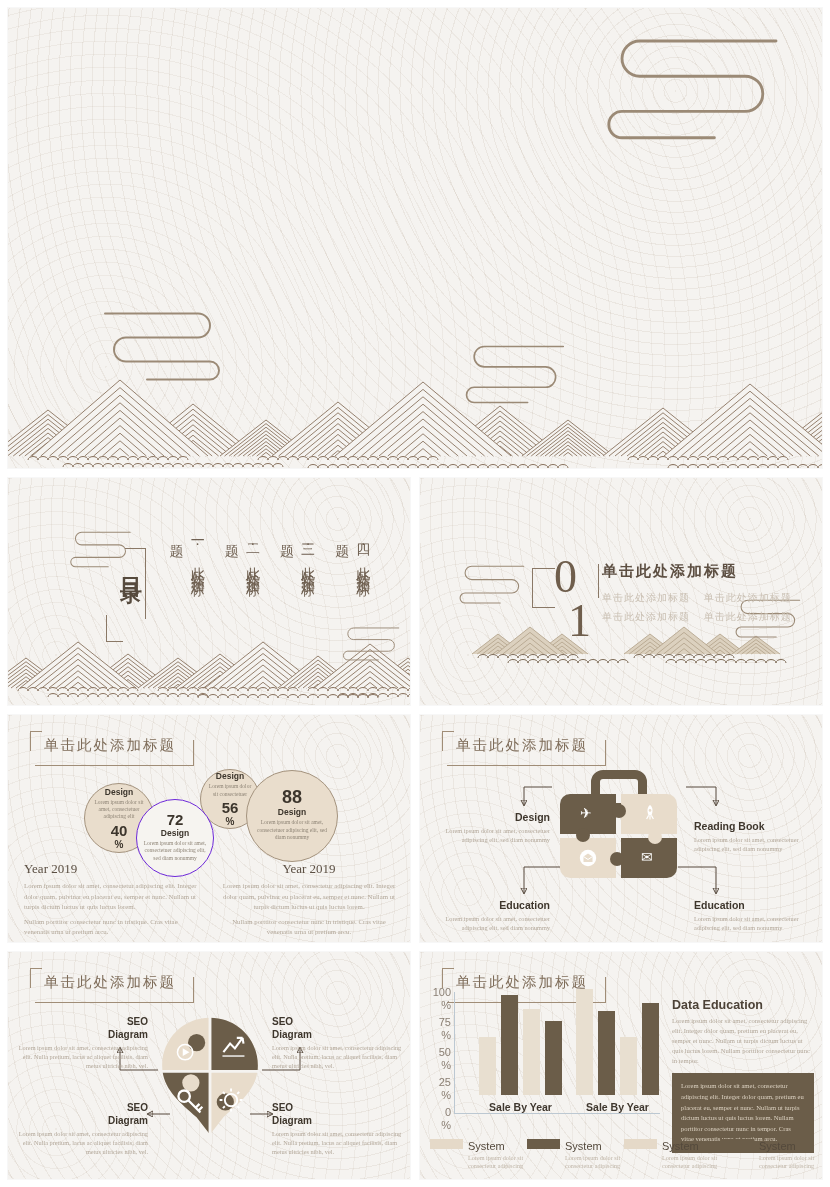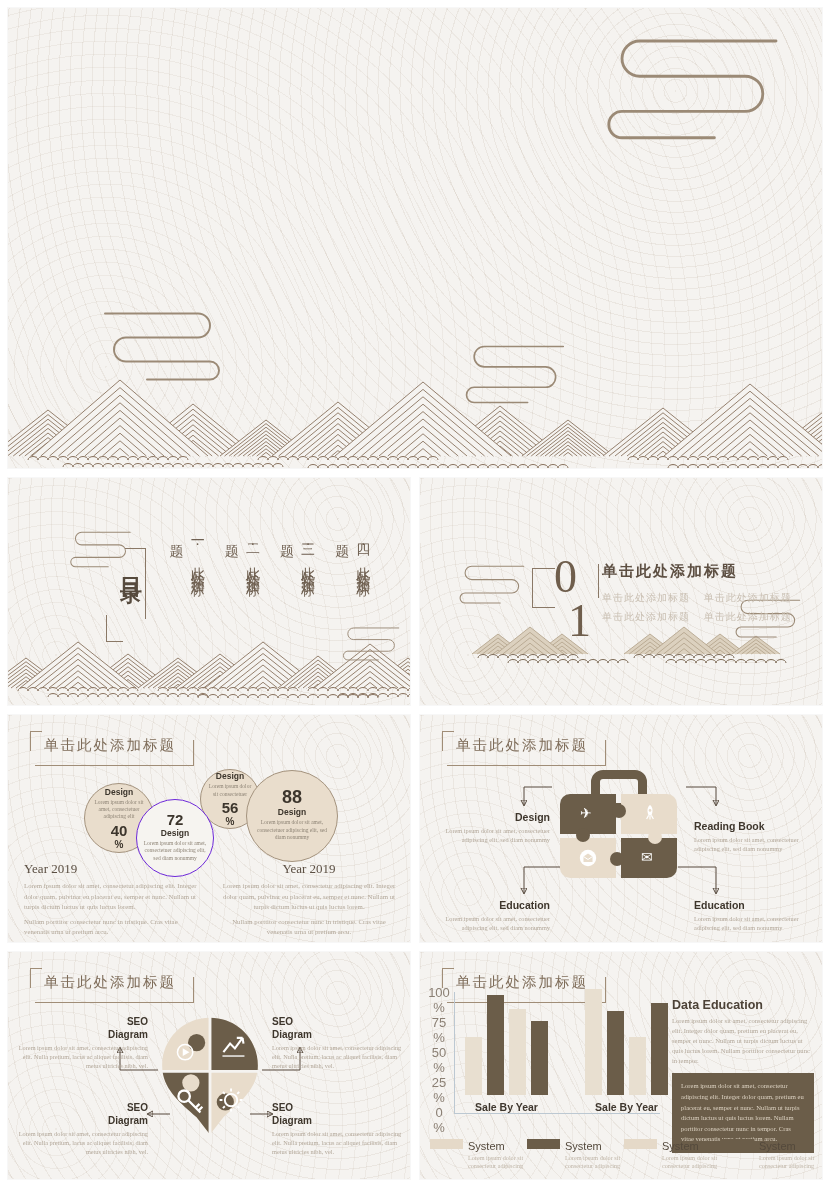--- a/index.html
+++ b/index.html
@@ -101,23 +101,23 @@
   .arrows path { stroke:#56493c; stroke-width:1; fill:none; }
 
   
   .seo-label { position:absolute; width:132px; }
   .seo-label h3 { display:inline-block; width:62px; font-size:10px; font-weight:700; color:#3e362c; line-height:1.25; }
   .seo-label p { font-family:"Liberation Serif", serif; font-size:6.3px; line-height:1.45; color:#b2a799; margin-top:1px; }
 
   
   .chart { position:absolute; left:34px; top:40px; width:206px; height:122px;
     border-left:1px solid #bcc8d2; border-bottom:1px solid #bcc8d2; }
-  .yaxis span { position:absolute; right:100%; margin-right:4px; width:24px; text-align:center;
-    font-size:13px; line-height:1.15; color:#8a7f73; white-space:pre-line; }
-  .bar-groups { position:absolute; left:10px; bottom:0; display:flex; gap:37px; align-items:flex-end; }
+  .yaxis span { position:absolute; right:100%; margin-right:4px; width:24px; text-align:right;
+    font-size:11px; line-height:1.15; color:#8a7f73; white-space:pre-line; }
+  .bar-groups { position:absolute; left:24px; bottom:0; display:flex; gap:14px; align-items:flex-end; }
   .bar-group { display:flex; flex-direction:column; align-items:center; }
   .bg-bars { display:flex; gap:5px; align-items:flex-end; height:120px; }
   .bar { width:17px; }
   .bar.light { background:#e8dfd0; } .bar.dark { background:#6b5d49; }
   .bar-label { margin-top:6px; font-size:10.5px; font-weight:700; color:#3f372e; white-space:nowrap; }
   .da-block { position:absolute; left:252px; top:46px; width:142px; }
   .da-title { font-size:12.5px; font-weight:700; color:#4c4237; }
   .da-desc { font-family:"Liberation Serif", serif; font-size:6.6px; line-height:1.5; color:#b1a698; margin-top:4px; }
   .da-box { margin-top:8px; background:#6b5d49; padding:8px 9px; }
   .da-box p { font-family:"Liberation Serif", serif; font-size:6.6px; line-height:1.6; color:#dcd2c2; }

